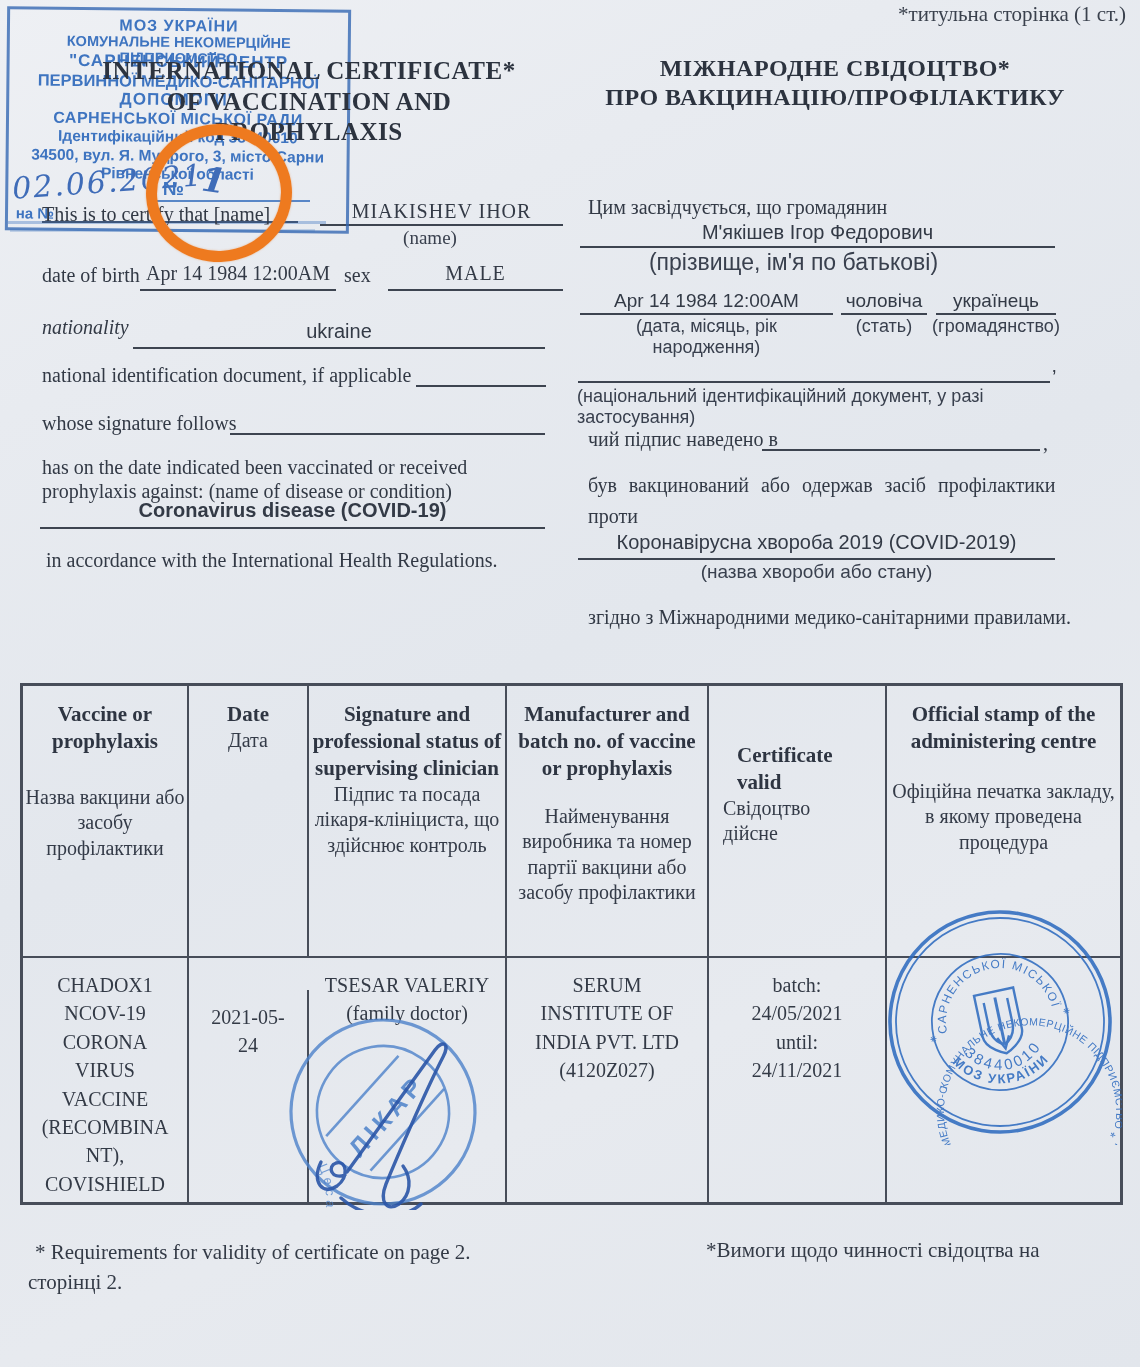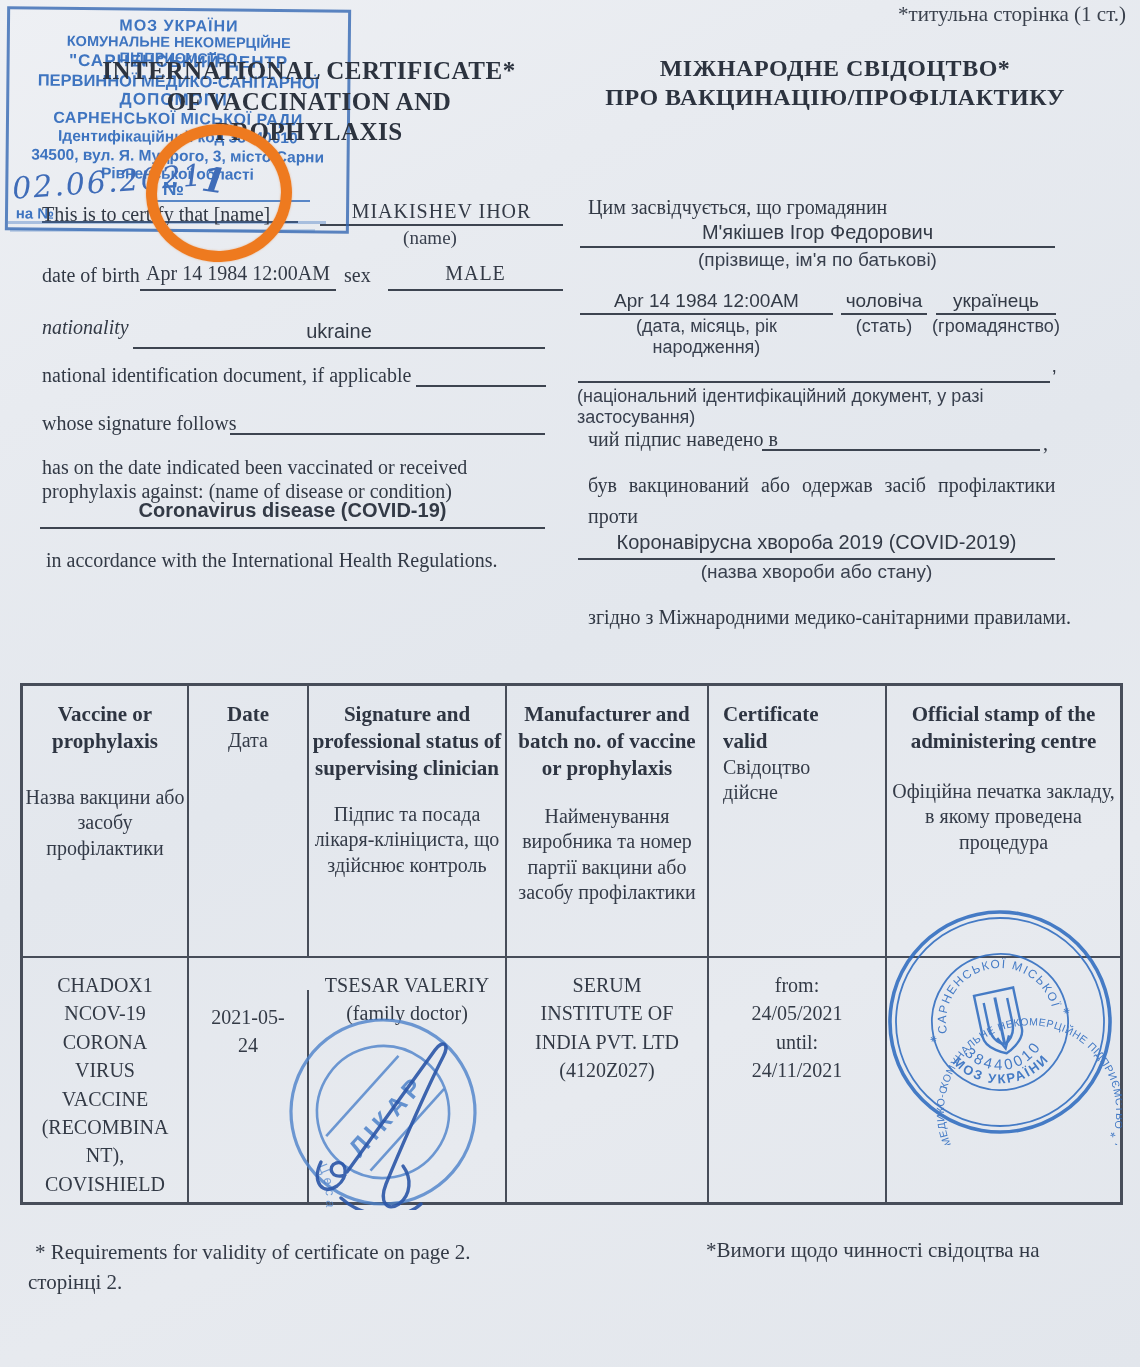--- a/index.html
+++ b/index.html
@@ -102,21 +102,21 @@
 
   <div class="lbl" style="left:42px; top:412px;">whose signature follows</div>
   <div class="ln" style="left:230px; top:412px; width:315px; height:21px;"></div>
 
   <div class="lbl" style="left:42px; top:455px; width:492px; line-height:1.2;font-family:Liberation Serif, serif;">has on the date indicated been vaccinated or received prophylaxis against: (name of disease or condition)</div>
   <div class="vl sans" style="left:40px; top:499px; width:505px; height:28px; font-size:20px;font-weight:bold;">Coronavirus disease (COVID-19)</div>
   <div class="lbl" style="left:46px; top:549px;">in accordance with the International Health Regulations.</div>
 
   <div class="lbl" style="left:588px; top:196px;">Цим засвідчується, що громадянин</div>
   <div class="vl sans" style="left:580px; top:221px; width:475px; height:25px; font-size:20px;">М'якішев Ігор Федорович</div>
-  <div class="cap" style="left:580px; top:249px; width:475px; font-size:19px;">(прізвище, ім'я по батькові)</div>
+  <div class="cap" style="left:556px; top:249px; width:475px; font-size:23px;">(прізвище, ім'я по батькові)</div>
 
   <div class="vl sans" style="left:580px; top:290px; width:253px; height:23px; font-size:19px;">Apr 14 1984 12:00AM</div>
   <div class="cap" style="left:580px; top:316px; width:253px; font-size:18px;">(дата, місяць, рік народження)</div>
   <div class="vl sans" style="left:841px; top:290px; width:86px; height:23px; font-size:19px;">чоловіча</div>
   <div class="cap" style="left:841px; top:316px; width:86px; font-size:18px;">(стать)</div>
   <div class="vl sans" style="left:936px; top:290px; width:120px; height:23px; font-size:19px;">українець</div>
   <div class="cap" style="left:927px; top:316px; width:138px; font-size:18px;">(громадянство)</div>
 
   <div class="ln" style="left:578px; top:360px; width:472px; height:21px;"></div>
   <div class="abs sans" style="left:1052px; top:366px; font-size:20px;">’</div>
@@ -136,44 +136,44 @@
     <div class="cell hrow">
       <div class="h-en">Vaccine or prophylaxis</div>
       <div class="h-uk" style="margin-top:30px;">Назва вакцини або засобу профілактики</div>
     </div>
     <div class="cell hrow">
       <div class="h-en">Date</div>
       <div class="h-uk">Дата</div>
     </div>
     <div class="cell hrow">
       <div class="h-en">Signature and professional status of supervising clinician</div>
-      <div class="h-uk" style="margin-top:20px;">Підпис та посада лікаря-клініциста, що здійснює контроль</div>
+      <div class="h-uk" style="">Підпис та посада лікаря-клініциста, що здійснює контроль</div>
     </div>
     <div class="cell hrow">
       <div class="h-en">Manufacturer and batch no. of vaccine or prophylaxis</div>
       <div class="h-uk" style="margin-top:22px;">Найменування виробника та номер партії вакцини або засобу профілактики</div>
     </div>
     <div class="cell hrow">
-      <div class="h-en" style="text-align:left; padding-left:14px; padding-right:30px;">Certificate valid</div>
+      <div class="h-en" style="text-align:left; padding-left:28px; padding-right:30px;margin-top:41px;">Certificate valid</div>
       <div class="h-uk" style="text-align:left; padding-left:14px; padding-right:40px;">Свідоцтво дійсне</div>
     </div>
     <div class="cell hrow lastcol">
       <div class="h-en">Official stamp of the administering centre</div>
       <div class="h-uk" style="margin-top:24px;">Офіційна печатка закладу, в якому проведена процедура</div>
     </div>
 
     <div class="cell dcell" style="padding-left:17px; padding-right:17px; overflow-wrap:anywhere;">CHADOX1 NCOV-19 CORONA VIRUS VACCINE (RECOMBINANT), COVISHIELD</div>
     <div class="cell dcell" style="padding-left:15px; padding-right:15px; overflow-wrap:anywhere;margin-top:32px;">2021-05-24</div>
     <div class="cell dcell">
       <div style="padding:0 12px; overflow-wrap:anywhere;">TSESAR VALERIY</div>
       <div>(family doctor)</div>
     </div>
     <div class="cell dcell" style="padding-left:14px; padding-right:14px;">SERUM INSTITUTE OF INDIA PVT. LTD (4120Z027)</div>
     <div class="cell dcell">
-      <div>from:</div>
+      <div>batch:</div>
       <div>24/05/2021</div>
       <div>until:</div>
       <div>24/11/2021</div>
     </div>
     <div class="cell dcell lastcol"></div>
   </div>
 
   <svg class="abs" style="left:285px; top:1014px; z-index:3;" width="196" height="196" viewBox="0 0 196 196">
     <g stroke="#4d82ca" fill="none" opacity="0.8" transform="rotate(-10 98 98)">
       <circle cx="98" cy="98" r="92" stroke-width="3.2"></circle>

